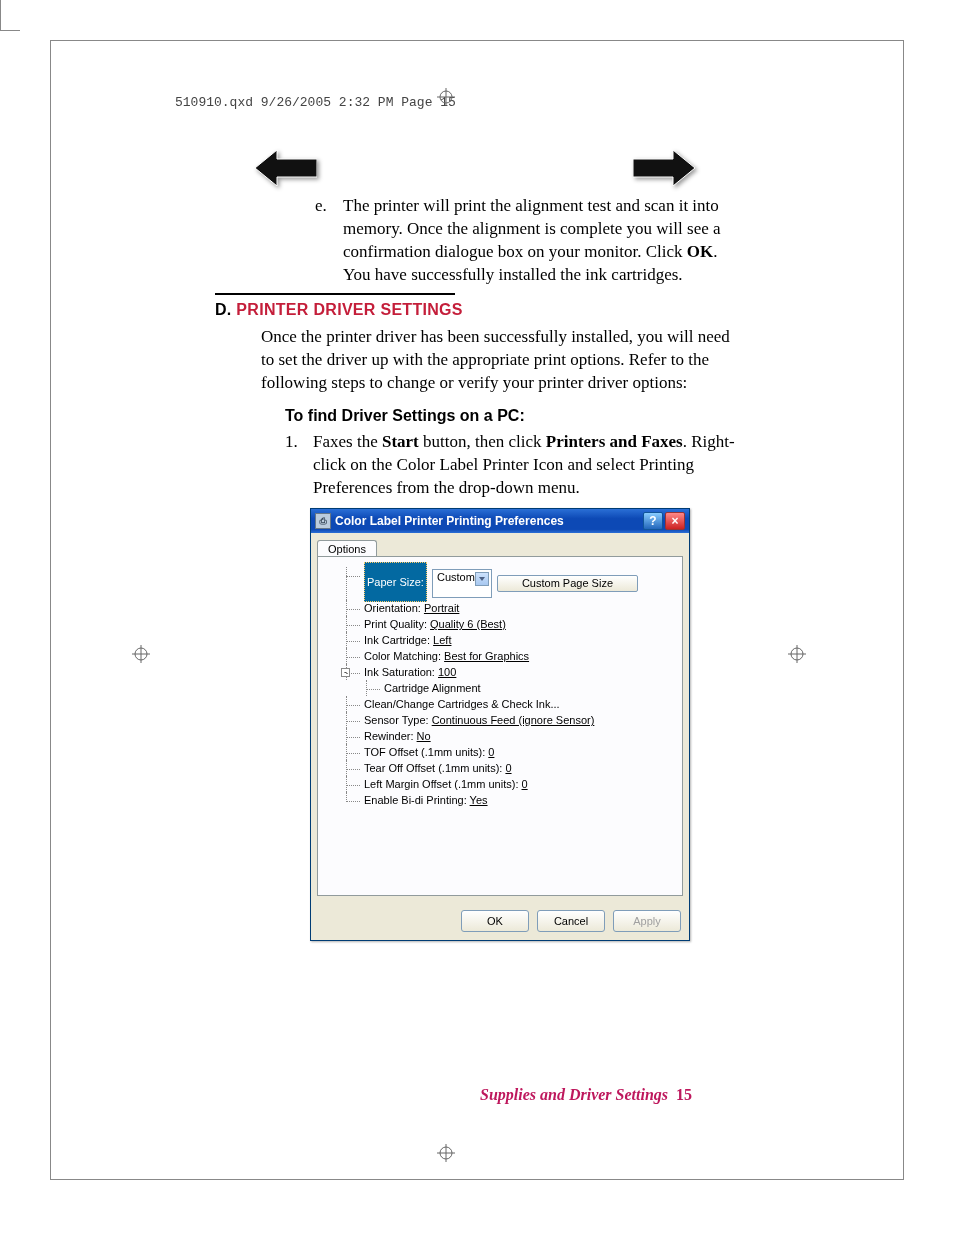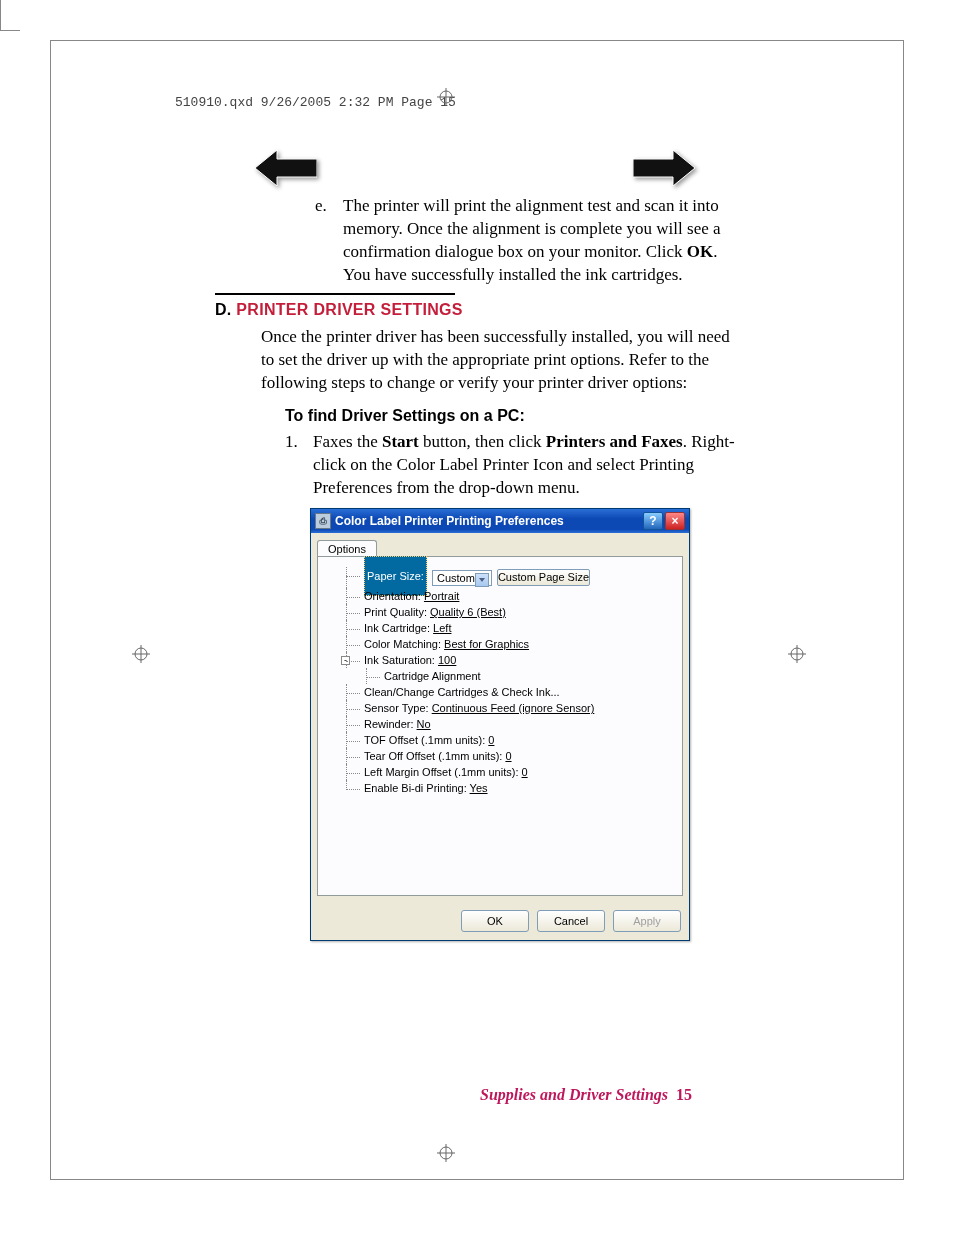--- a/index.html
+++ b/index.html
@@ -184,37 +184,37 @@
   }
   .lbl-sel {
     background: #0369a1;
     color: #fff;
     padding: 13px 2px;
     border: 1px dotted #ffcc66;
   }
   .uline { text-decoration: underline; }
   .dd {
     display:inline-block; border:1px solid #7f9db9; background:#fff;
-    padding: 0 16px 0 4px; position:relative; height:16px; line-height:14px;
+    padding: 0 16px 0 4px; position:relative; height:29px; line-height:14px;
     vertical-align: middle; margin: 0 2px;
   }
   .dd::after {
     content:""; position:absolute; right:2px; top:2px; width:12px; height:12px;
     background: linear-gradient(to bottom,#cde2fc,#a8c8f0);
     border:1px solid #7f9db9;
   }
   .dd::before {
     content:""; position:absolute; right:6px; top:7px;
     border-left:3px solid transparent; border-right:3px solid transparent;
     border-top:4px solid #4d6185; z-index:1;
   }
   .smbtn {
     display:inline-block; border:1px solid #7f9db9;
     background: linear-gradient(to bottom,#fff,#ece9d8);
-    padding: 0 0; height:17px; line-height:15px;
+    padding: 0 24px; height:17px; line-height:15px;
     border-radius:2px; font-size:11px; vertical-align:middle;
   }
   .dlg-footer {
     padding: 8px;
     display:flex;
     justify-content:flex-end;
     gap: 8px;
     background: #ece9d8;
   }
   .dlgbtn {

